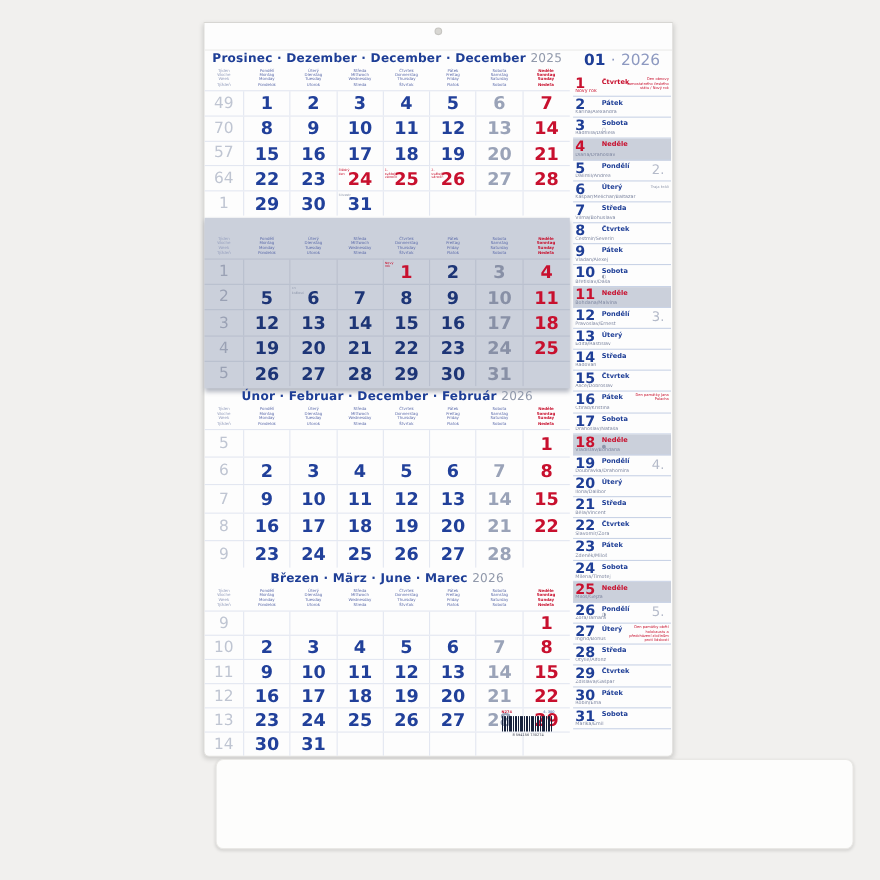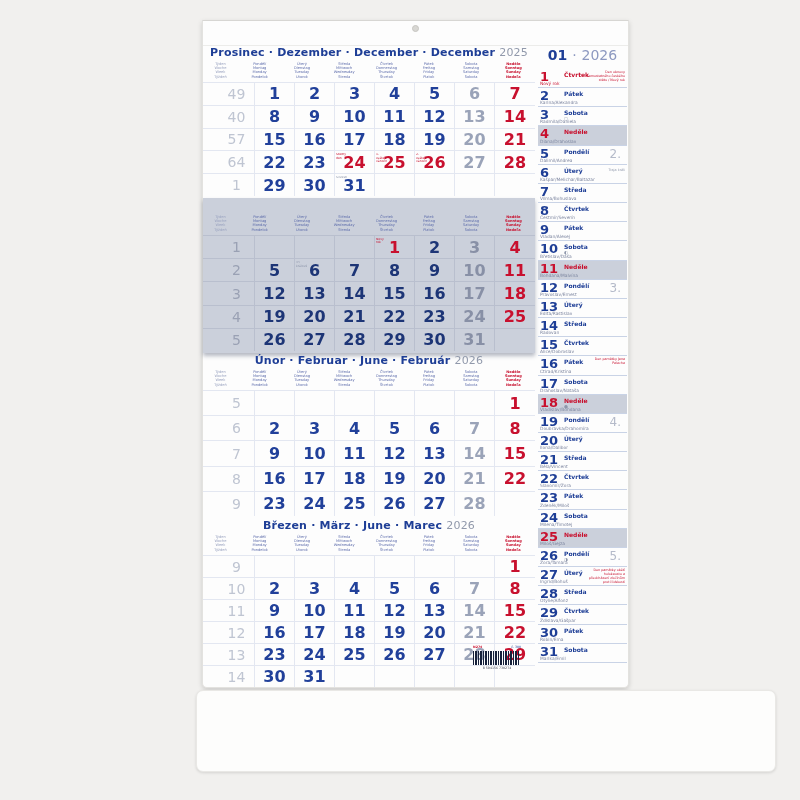--- a/index.html
+++ b/index.html
@@ -1,19 +1,19 @@
 <!DOCTYPE html>
 <html><head>
 <meta charset="utf-8">
 <style>
   html,body{margin:0;padding:0;}
   #page{position:relative;width:800px;height:800px;background:#f1f0ee;overflow:hidden;
         font-family:"DejaVu Sans","Liberation Sans",sans-serif;}
   
-  .sheet{position:absolute;left:202px;top:20px;width:427px;height:668px;background:#fdfdfd;
+  .sheet{position:absolute;left:185px;top:20px;width:427px;height:668px;background:#fdfdfd;
          border:1px solid #e3e2df;border-top:1px solid #d7d6d3;border-radius:0 0 5px 5px;
          box-shadow:0 2px 5px rgba(0,0,0,.16);box-sizing:border-box;}
   .topband{position:absolute;left:0;top:0;right:0;height:24px;border-bottom:1px solid #ececea;}
   .hole{position:absolute;left:50%;top:4px;width:7px;height:7px;margin-left:-4px;border-radius:50%;
         background:#d8d7d3;border:1px solid #c6c5c1;box-sizing:border-box;}
   .months{position:absolute;left:0;top:24px;width:332px;height:644px;}
   .panel{position:absolute;left:0;width:332px;--line:#e3e7f1;--num:#21409a;--sat:#9aa3b8;--wk:#bfc5d2;}
   .panel.hl{background:#cbd0db;box-shadow:0 3px 4px rgba(50,60,90,.35);
             --line:#b9bfce;--num:#1d3576;--sat:#8890a6;--wk:#9aa1b4;}
   .m-dec{top:0;height:153px;}
@@ -23,21 +23,21 @@
   .mtitle{position:absolute;top:1px;left:0;right:0;height:13px;text-align:center;
           font-size:11px;font-weight:bold;color:#1e3e96;letter-spacing:.2px;}
   .mtitle .yr{font-weight:400;color:#9199ab;}
   .hdr{position:absolute;top:15px;left:0;right:0;height:22px;display:grid;
        grid-template-columns:36px repeat(7,1fr);}
   .hcell{font-size:3.6px;line-height:1.18;text-align:center;color:#5d6cab;overflow:hidden;
          padding-top:2px;border-right:1px solid transparent;}
   .hcell.sun{color:#c8102e;font-weight:bold;}
   .hcell.wkh{color:#9aa3c0;}
   .rows{position:absolute;top:37px;left:0;right:0;bottom:2px;display:flex;flex-direction:column;}
-  .drow{flex:1;display:grid;grid-template-columns:36px repeat(7,1fr);border-top:1px solid var(--line);padding-left:16px;}
+  .drow{flex:1;display:grid;grid-template-columns:36px repeat(7,1fr);border-top:1px solid var(--line);}
   .dc{position:relative;display:flex;align-items:center;justify-content:center;
       font-size:16px;font-weight:bold;color:var(--num);border-right:1px solid var(--line);}
   .dc:last-child{border-right:none;}
   .dc.wk{font-weight:400;font-size:14px;color:var(--wk);}
   .dc.sat{color:var(--sat);font-weight:600;}
   .dc.sun{color:#c8102e;}
   .dc.empty{color:transparent;}
   .pre{position:absolute;left:1px;top:2px;width:11px;font-size:3.1px;line-height:1.1;
        color:#8d96aa;font-weight:400;text-align:left;overflow:hidden;max-height:90%;}
   .dc.sun .pre{color:#c8102e;}
@@ -142,21 +142,21 @@
               <div class="dc wk">49</div>
               <div class="dc ">1</div>
               <div class="dc ">2</div>
               <div class="dc ">3</div>
               <div class="dc ">4</div>
               <div class="dc ">5</div>
               <div class="dc sat">6</div>
               <div class="dc sun">7</div>
             </div>
             <div class="drow">
-              <div class="dc wk">40</div>
+              <div class="dc wk">70</div>
               <div class="dc ">8</div>
               <div class="dc ">9</div>
               <div class="dc ">10</div>
               <div class="dc ">11</div>
               <div class="dc ">12</div>
               <div class="dc sat">13</div>
               <div class="dc sun">14</div>
             </div>
             <div class="drow">
               <div class="dc wk">57</div>
@@ -288,21 +288,21 @@
               <div class="dc ">27</div>
               <div class="dc ">28</div>
               <div class="dc ">29</div>
               <div class="dc ">30</div>
               <div class="dc sat">31</div>
               <div class="dc empty"></div>
             </div>
           </div>
         </div>
       <div class="panel m-feb">
-          <div class="mtitle"><span>Únor · Februar · June · Február </span><span class="yr">2026</span></div>
+          <div class="mtitle"><span>Únor · Februar · December · Február </span><span class="yr">2026</span></div>
           <div class="hdr">
             <div class="hcell wkh">
               <div>Týden</div>
               <div>Woche</div>
               <div>Week</div>
               <div>Týždeň</div>
             </div>
             <div class="hcell">
               <div>Pondělí</div>
               <div>Montag</div>

